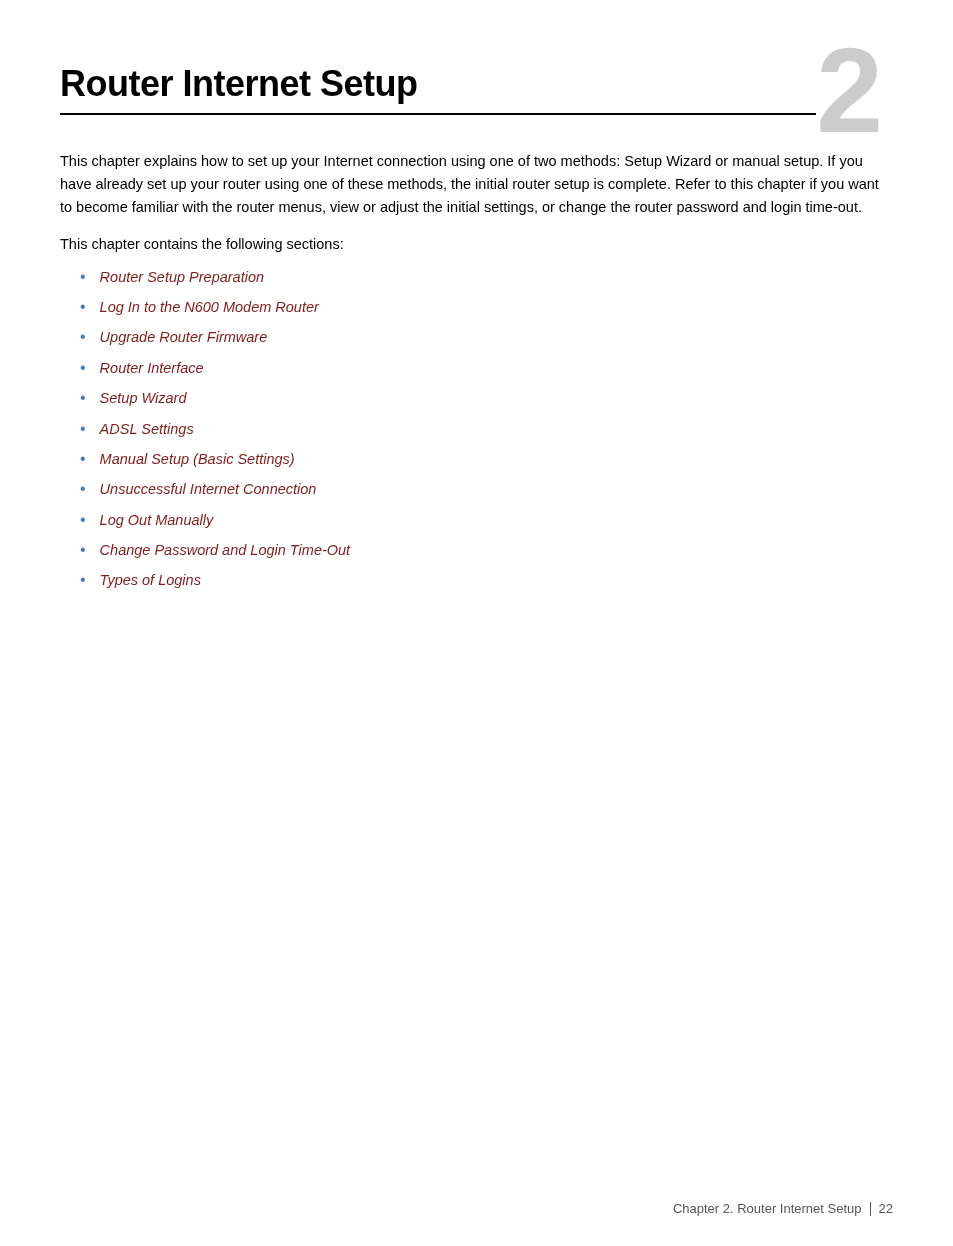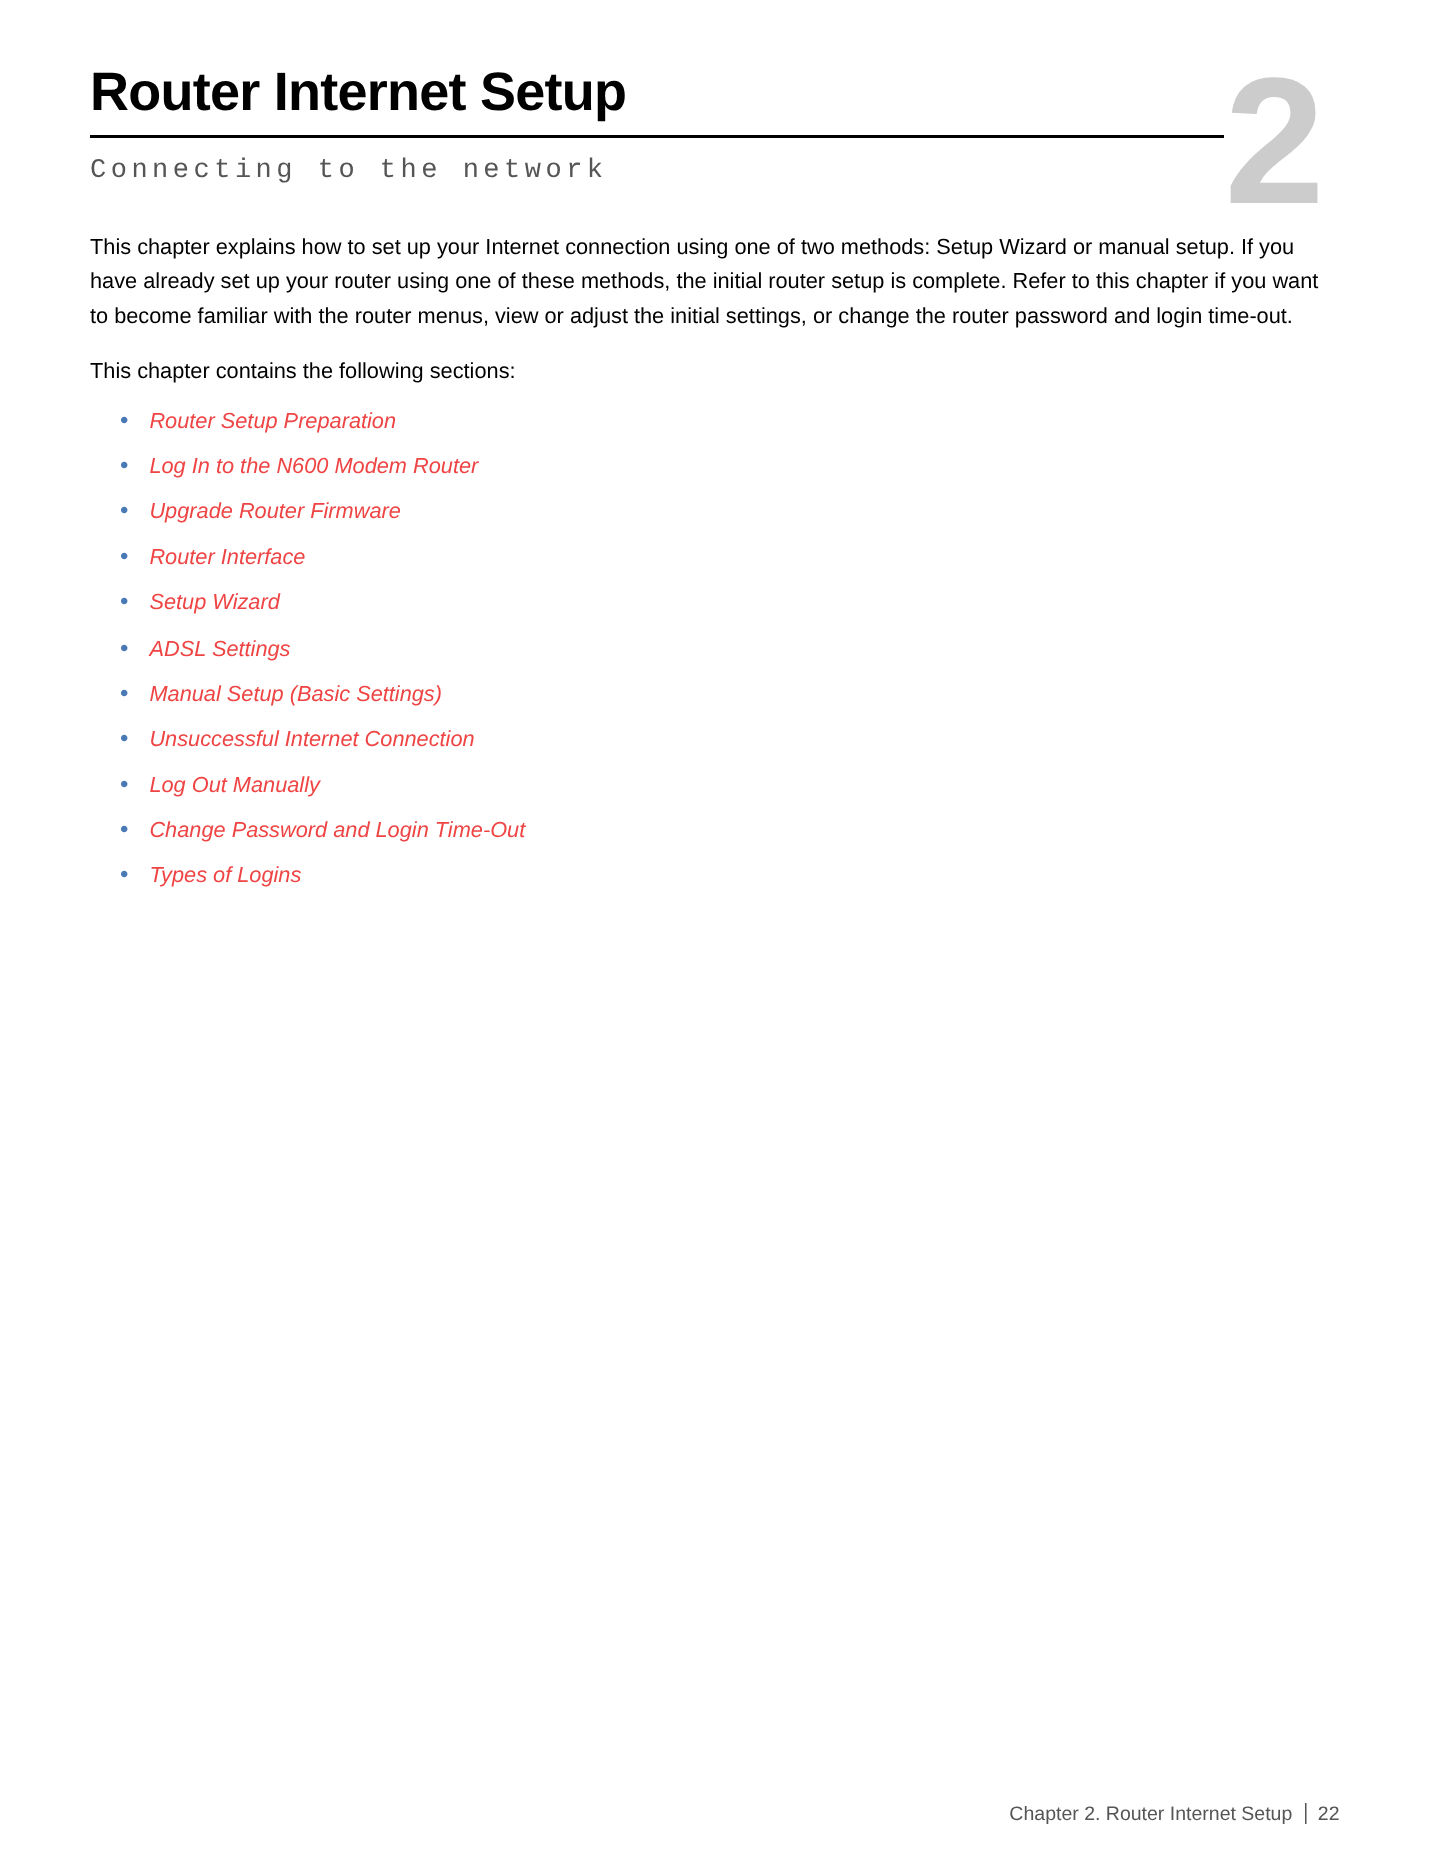--- a/index.html
+++ b/index.html
@@ -19,21 +19,21 @@
 
     .page-container {
       width: 953px;
       min-height: 1246px;
       padding: 40px 60px 60px 60px;
       position: relative;
     }
 
     .header-section {
       display: flex;
-      align-items: flex-end;
+      align-items: center;
       justify-content: space-between;
       margin-bottom: 0;
     }
 
     .title-block {
       flex: 1;
     }
 
     .chapter-number {
       font-size: 120px;
@@ -97,21 +97,21 @@
 
     .toc-list li::before {
       content: "•";
       color: #4a7ab5;
       font-size: 16px;
       margin-right: 14px;
       flex-shrink: 0;
     }
 
     .toc-list li a {
-      color: #ef4444;
+      color: #7f1d1d;
       text-decoration: none;
       font-style: italic;
       font-size: 14.5px;
     }
 
     .footer {
       position: absolute;
       bottom: 30px;
       right: 60px;
       font-size: 13px;
@@ -130,21 +130,20 @@
   </style>
 </head>
 <body>
 
 <div class="page-container">
 
   <div class="header-section">
     <div class="title-block">
       <h1 class="main-title">Router Internet Setup</h1>
       <hr class="title-underline">
-      <div class="subtitle">Connecting to the network</div>
     </div>
     <div class="chapter-number">2</div>
   </div>
 
   <p class="intro-text">This chapter explains how to set up your Internet connection using one of two methods: Setup Wizard or manual setup. If you have already set up your router using one of these methods, the initial router setup is complete. Refer to this chapter if you want to become familiar with the router menus, view or adjust the initial settings, or change the router password and login time-out.</p>
 
   <p class="sections-intro">This chapter contains the following sections:</p>
 
   <ul class="toc-list">
     <li>

